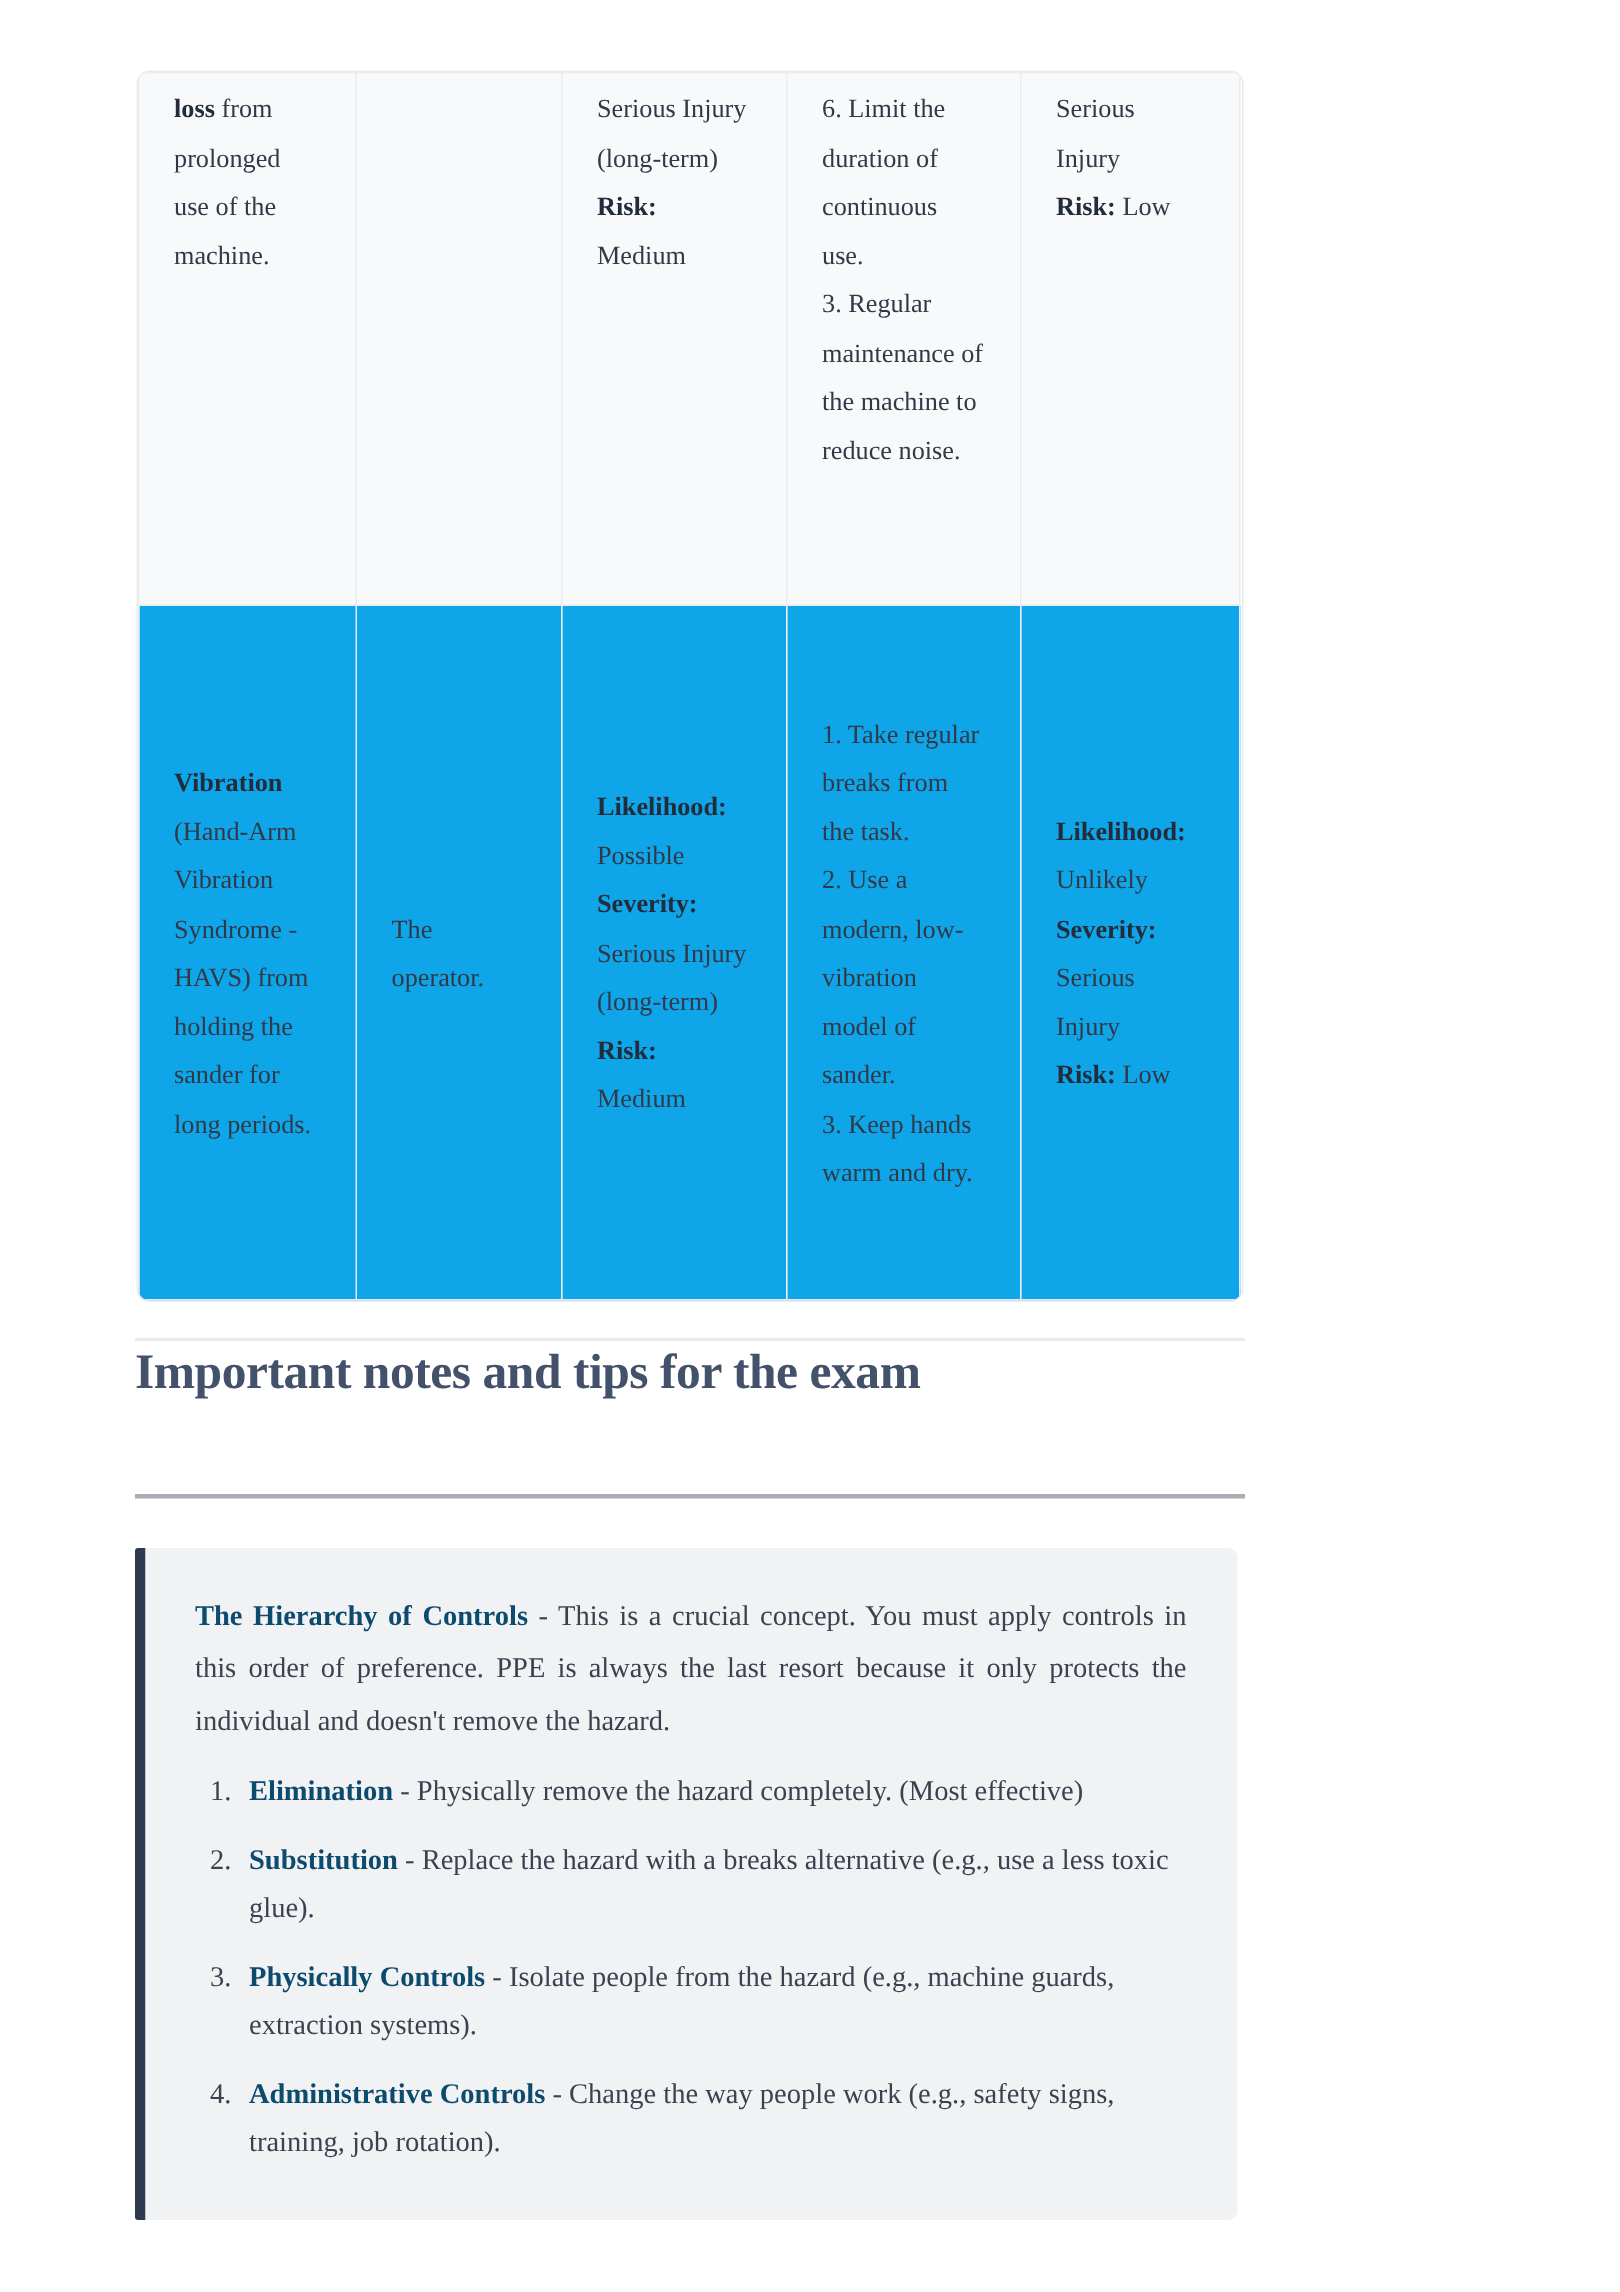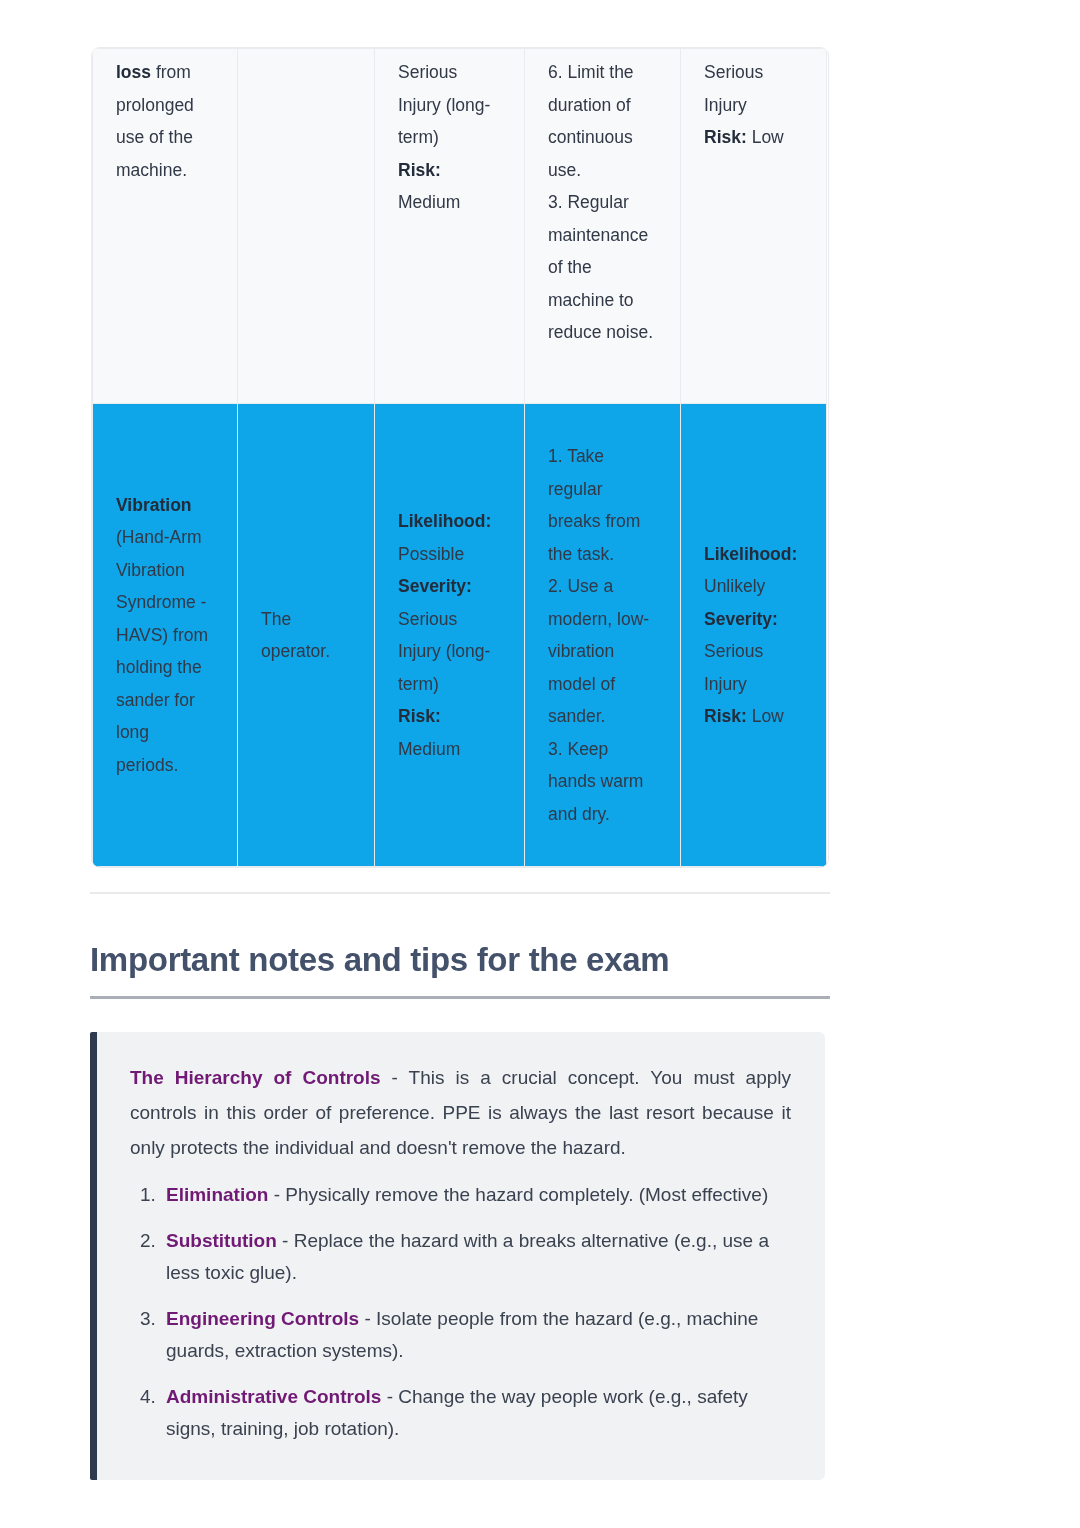--- a/index.html
+++ b/index.html
@@ -1,21 +1,21 @@
 <!DOCTYPE html>
 <html><head>
 <meta charset="utf-8">
 <style>
   html,body{margin:0;padding:0;}
   body{
     width:1080px;height:1528px;background:#ffffff;
     font-family:"Liberation Sans","DejaVu Sans",sans-serif;
     -webkit-font-smoothing:antialiased;
   }
-  .doc{position:relative;width:872px;height:1528px;background:#ffffff;overflow:hidden;}
+  .doc{position:relative;width:872px;height:1528px;background:#ffffff;overflow:hidden;font-family:Liberation Serif, serif;}
 
   
   .next-page{
     position:absolute;left:976px;top:49px;width:104px;height:1432px;
     background:#f4f5f6;border-left:4px solid #c3c6ca;border-top:1px solid #e3e5e8;
     border-top-left-radius:7px;z-index:1;
   }
 
   
   .table-card{
@@ -28,35 +28,35 @@
     font-size:17.5px;line-height:32.5px;color:#313947;
     padding:0 24px 0 23px;word-wrap:break-word;
   }
   .table-card tr.r0 td{background:#f8f9fb;vertical-align:top;height:347px;padding-top:7px;}
   .table-card tr.r1 td{background:#0ea5e9;vertical-align:middle;height:462px;}
   .table-card .b,.table-card b{font-weight:700;color:#232c3a;}
 
   
   .divider{position:absolute;left:90px;top:892px;width:740px;height:2px;background:#e9eaec;}
   h1.section{
-    position:absolute;left:90px;top:938px;margin:0;width:760px;
+    position:absolute;left:90px;top:893px;margin:0;width:760px;
     font-size:33px;line-height:44px;font-weight:700;color:#44516a;letter-spacing:-0.3px;
   }
   .rule{position:absolute;left:90px;top:996px;width:740px;height:3px;background:#aaafb6;}
 
   
   .callout{
     position:absolute;left:90px;top:1032px;width:735px;height:448px;box-sizing:border-box;
     background:#f1f2f4;border-left:7px solid #2e3a4e;border-radius:2px 6px 6px 2px;
     padding:28px 34px 0 33px;z-index:2;
   }
   .callout .intro{
     margin:0 0 14px 0;font-size:19px;line-height:35px;color:#3a4250;text-align:justify;
   }
-  .callout strong{font-weight:700;color:#701a75;margin-top:34px;}
+  .callout strong{font-weight:700;color:#0c4a6e;margin-top:34px;}
   .callout ol{list-style:none;margin:0;padding:0;}
   .callout li{
     position:relative;padding-left:36px;margin:0 0 14px 0;
     font-size:19px;line-height:32px;color:#3a4250;
   }
   .callout li .num{position:absolute;left:10px;top:0;color:#3a4250;}
 
   
   .copyright{
     position:absolute;left:893px;top:1438px;z-index:3;
@@ -126,21 +126,21 @@
   <div class="callout">
     <p class="intro"><strong>The Hierarchy of Controls</strong><span> - This is a crucial concept. You must apply controls in this order of preference. PPE is always the last resort because it only protects the individual and doesn't remove the hazard.</span></p>
     <ol>
       <li>
         <span class="num">1.</span><strong>Elimination</strong><span> - Physically remove the hazard completely. (Most effective)</span>
       </li>
       <li>
         <span class="num">2.</span><strong>Substitution</strong><span> - Replace the hazard with a breaks alternative (e.g., use a less toxic glue).</span>
       </li>
       <li>
-        <span class="num">3.</span><strong>Engineering Controls</strong><span> - Isolate people from the hazard (e.g., machine guards, extraction systems).</span>
+        <span class="num">3.</span><strong>Physically Controls</strong><span> - Isolate people from the hazard (e.g., machine guards, extraction systems).</span>
       </li>
       <li>
         <span class="num">4.</span><strong>Administrative Controls</strong><span> - Change the way people work (e.g., safety signs, training, job rotation).</span>
       </li>
     </ol>
   </div>
 
   <div class="copyright">(c) Knowunity 2025</div>
 
 </div>

